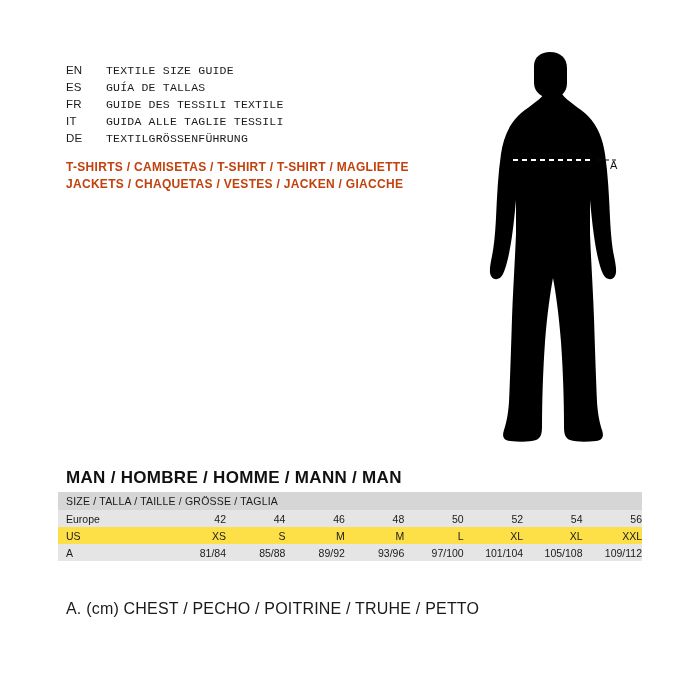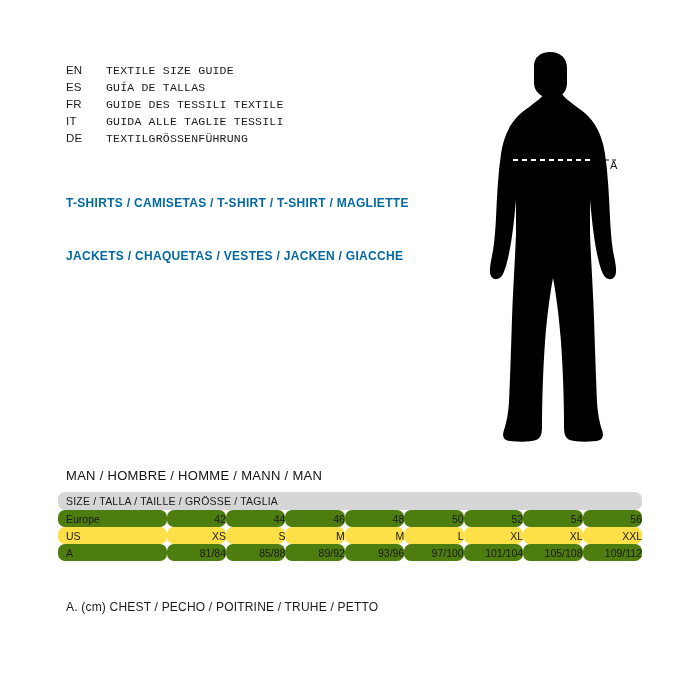--- a/index.html
+++ b/index.html
@@ -50,22 +50,21 @@
     position: absolute;
     left: 66px;
     top: 159px;
     width: 420px;
   }
   .types-line {
     font-size: 12px;
     font-weight: bold;
     letter-spacing: 0.3px;
     line-height: 17px;
-    color: #0369a1;
-    margin-top: 36px;
+    color: #c2410c;
   }
 
   
   .figure-wrap {
     position: absolute;
     left: 430px;
     top: 50px;
     width: 250px;
     height: 400px;
   }
@@ -78,71 +77,70 @@
     top: 159px;
     font-size: 11px;
     color: #111;
   }
 
   
   .table-title {
     position: absolute;
     left: 66px;
     top: 468px;
-    font-size: 13px;
-    font-weight: normal;
+    font-size: 17px;
+    font-weight: bold;
     letter-spacing: 0.3px;
     color: #111;
   }
 
   .size-table {
     position: absolute;
     left: 58px;
     top: 492px;
     width: 584px;
     border-collapse: collapse;
     font-size: 10.5px;
     color: #1a1a1a;
   }
   .size-table td, .size-table th {
     padding: 0;
     text-align: left;
     font-weight: normal;
     height: 17px;
     vertical-align: middle;
-    border-radius: 7px;
   }
   .size-table .hdr-row td {
     background: #d6d6d6;
     font-size: 10.5px;
     letter-spacing: 0.2px;
     padding-left: 8px;
     height: 18px;
   }
   .size-table tr.band td {
     background: #fde047;
   }
   .size-table tr.plain td {
-    background: #4d7c0f;
+    background: #e5e5e5;
   }
   .size-table td.label-cell {
     padding-left: 8px;
     width: 98px;
   }
   .size-table td.val {
     width: 58px;
     text-align: right;
   }
   .col-0 { width: 104px; }
 
   .footnote {
     position: absolute;
     left: 66px;
     top: 600px;
-    font-size: 12px;
+    font-size: 16px;
     letter-spacing: 0.2px;
     color: #1a1a1a;
   }
 
   .dash-line {
     stroke: #ffffff;
     stroke-width: 2;
     stroke-dasharray: 5 4;
   }
 </style>

